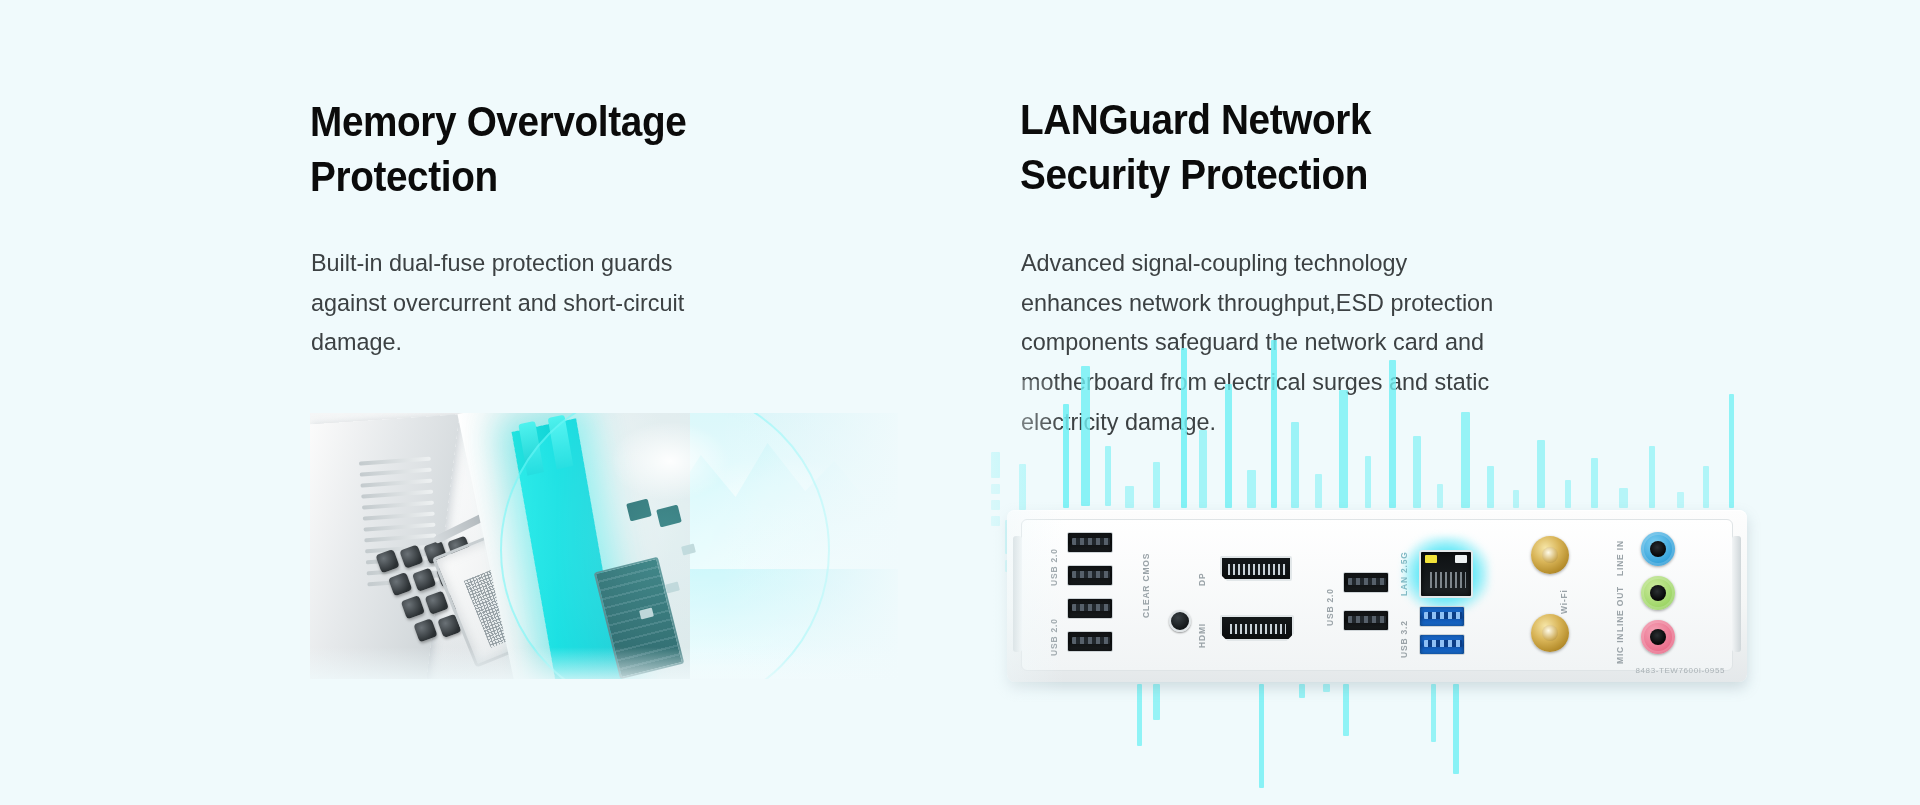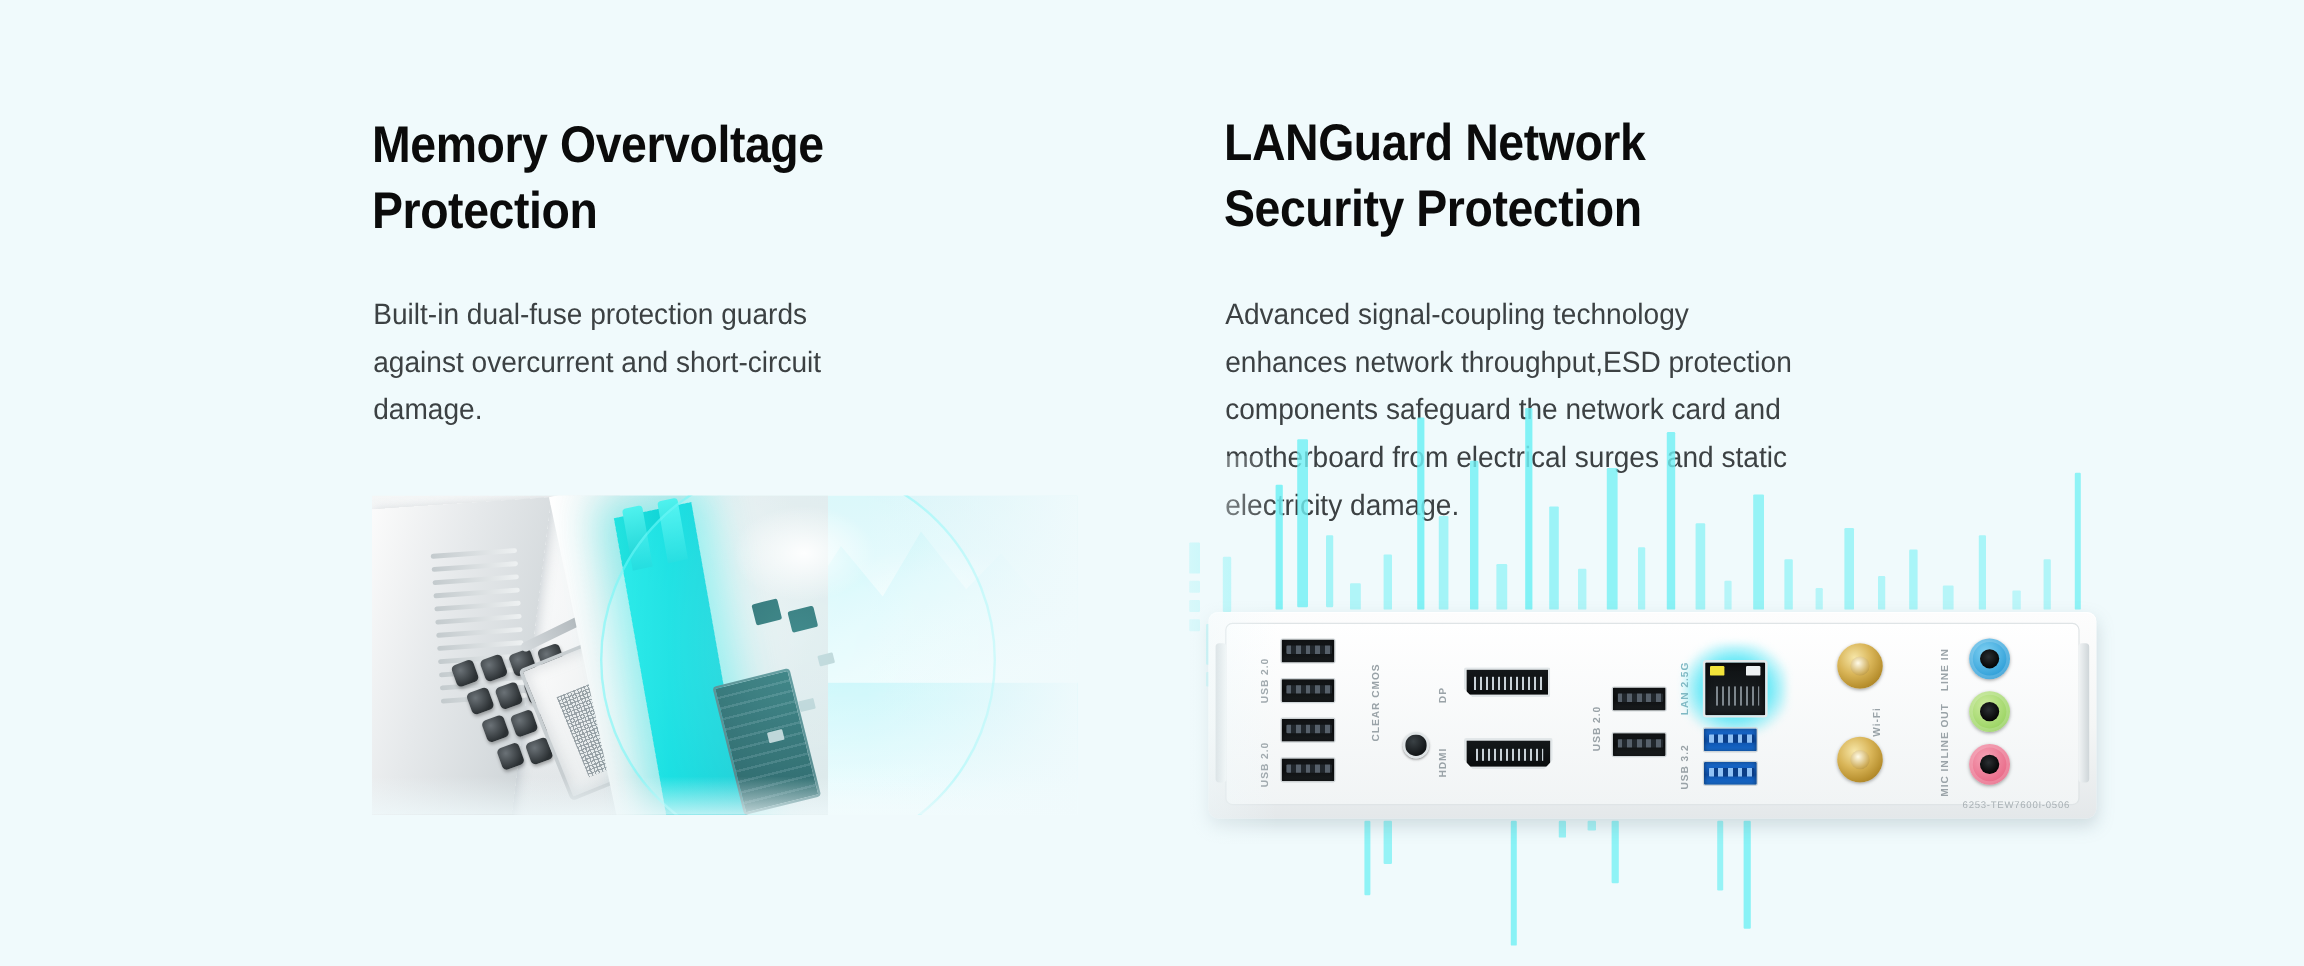--- a/index.html
+++ b/index.html
@@ -653,19 +653,19 @@
 
       <span class="vlabel" style="left:608px; top:20px; height:46px;">LINE IN</span>
       <div class="jack jack-linein" style="left:634px; top:22px;"></div>
 
       <span class="vlabel" style="left:608px; top:66px; height:56px;">LINE OUT</span>
       <div class="jack jack-lineout" style="left:634px; top:66px;"></div>
 
       <span class="vlabel" style="left:608px; top:112px; height:42px;">MIC IN</span>
       <div class="jack jack-micin" style="left:634px; top:110px;"></div>
 
-      <span class="serial">6253-TEW7600I-0506</span>
+      <span class="serial">8483-TEW7600I-0955</span>
     </div>
 
     <div class="io-fade"></div>
   </figure>
 
 </div>
 
 </body></html>

